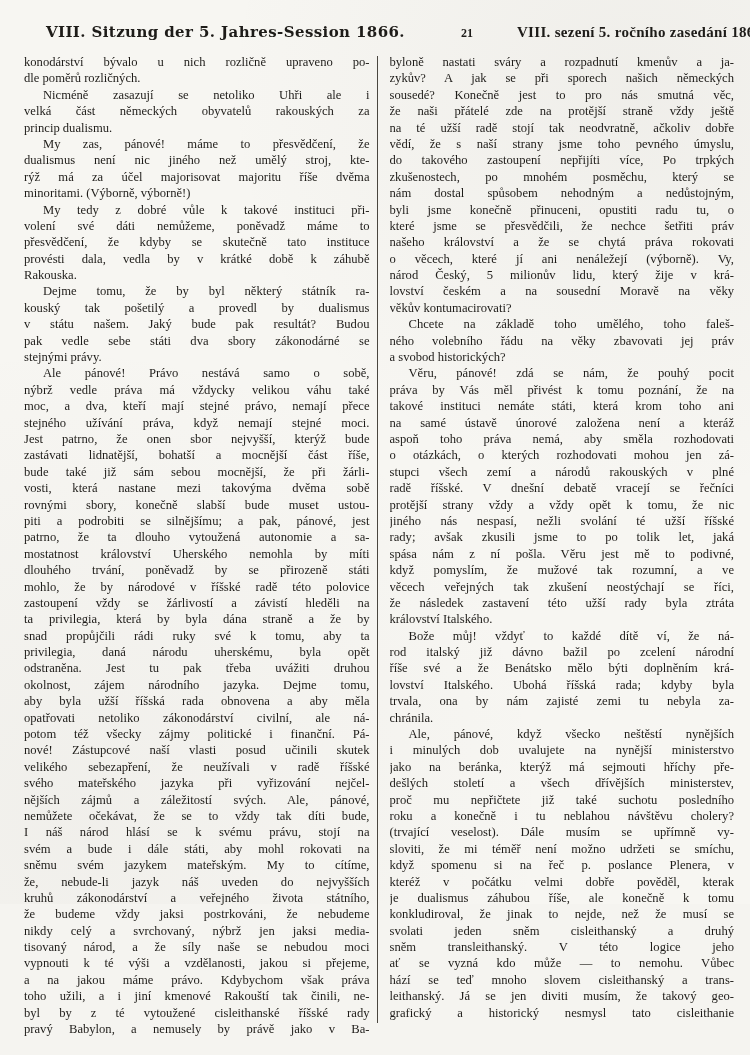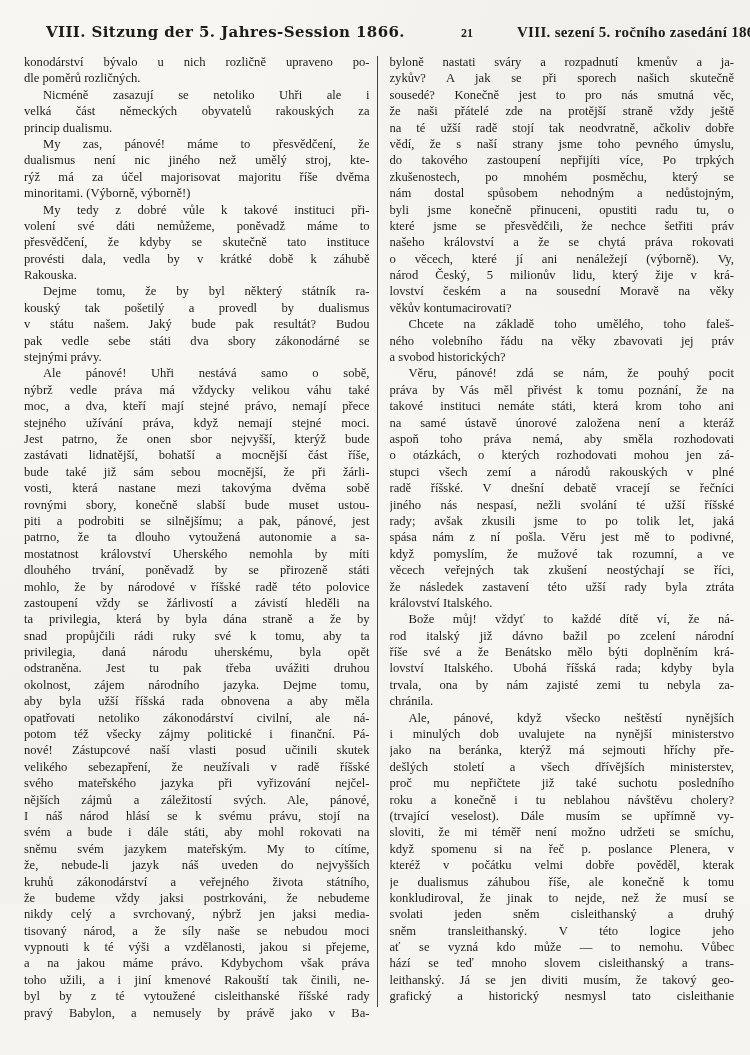--- a/index.html
+++ b/index.html
@@ -105,21 +105,21 @@
           <div class="line endline">Rakouska.</div>
         </div>
         <div class="para">
           <div class="line indent">Dejme tomu, že by byl některý státník ra-</div>
           <div class="line">kouský tak pošetilý a provedl by dualismus</div>
           <div class="line">v státu našem. Jaký bude pak resultát? Budou</div>
           <div class="line">pak vedle sebe státi dva sbory zákonodárné se</div>
           <div class="line endline">stejnými právy.</div>
         </div>
         <div class="para">
-          <div class="line indent">Ale pánové! Uhři nestává samo o sobě,</div>
+          <div class="line indent">Ale pánové! Právo nestává samo o sobě,</div>
           <div class="line">nýbrž vedle práva má vždycky velikou váhu také</div>
           <div class="line">moc, a dva, kteří mají stejné právo, nemají přece</div>
           <div class="line">stejného užívání práva, když nemají stejné moci.</div>
           <div class="line">Jest patrno, že onen sbor nejvyšší, kterýž bude</div>
           <div class="line">zastávati lidnatější, bohatší a mocnější část říše,</div>
           <div class="line">bude také již sám sebou mocnější, že při žárli-</div>
           <div class="line">vosti, která nastane mezi takovýma dvěma sobě</div>
           <div class="line">rovnými sbory, konečně slabší bude muset ustou-</div>
           <div class="line">piti a podrobiti se silnějšímu; a pak, pánové, jest</div>
           <div class="line">patrno, že ta dlouho vytoužená autonomie a sa-</div>
@@ -132,40 +132,41 @@
           <div class="line">privilegia, daná národu uherskému, byla opět</div>
           <div class="line">odstraněna. Jest tu pak třeba uvážiti druhou</div>
           <div class="line">okolnost, zájem národního jazyka. Dejme tomu,</div>
           <div class="line">aby byla užší říšská rada obnovena a aby měla</div>
           <div class="line">opatřovati netoliko zákonodárství civilní, ale ná-</div>
           <div class="line">potom též všecky zájmy politické i finanční. Pá-</div>
           <div class="line">nové! Zástupcové naší vlasti posud učinili skutek</div>
           <div class="line">velikého sebezapření, že neužívali v radě říšské</div>
           <div class="line">svého mateřského jazyka při vyřizování nejčel-</div>
           <div class="line">nějších zájmů a záležitostí svých. Ale, pánové,</div>
+          <div class="line">nemůžete očekávat, že se to vždy tak díti bude,</div>
           <div class="line">I náš národ hlásí se k svému právu, stojí na</div>
           <div class="line">svém a bude i dále státi, aby mohl rokovati na</div>
           <div class="line">sněmu svém jazykem mateřským. My to cítíme,</div>
           <div class="line">že, nebude-li jazyk náš uveden do nejvyšších</div>
           <div class="line">kruhů zákonodárství a veřejného života státního,</div>
           <div class="line">že budeme vždy jaksi postrkováni, že nebudeme</div>
           <div class="line">nikdy celý a svrchovaný, nýbrž jen jaksi media-</div>
           <div class="line">tisovaný národ, a že síly naše se nebudou moci</div>
           <div class="line">vypnouti k té výši a vzdělanosti, jakou si přejeme,</div>
           <div class="line">a na jakou máme právo. Kdybychom však práva</div>
           <div class="line">toho užili, a i jiní kmenové Rakouští tak činili, ne-</div>
           <div class="line">byl by z té vytoužené cisleithanské říšské rady</div>
           <div class="line">pravý Babylon, a nemusely by právě jako v Ba-</div>
         </div>
       </div>
     <div class="divider" style="background: rgb(74, 70, 63);"></div>
     <div class="col right">
         <div class="para">
           <div class="line">byloně nastati sváry a rozpadnutí kmenův a ja-</div>
-          <div class="line">zykův? A jak se při sporech našich skutečně</div>
+          <div class="line">zykův? A jak se při sporech našich německých</div>
           <div class="line">sousedé? Konečně jest to pro nás smutná věc,</div>
           <div class="line">že naši přátelé zde na protější straně vždy ještě</div>
           <div class="line">na té užší radě stojí tak neodvratně, ačkoliv dobře</div>
           <div class="line">vědí, že s naší strany jsme toho pevného úmyslu,</div>
           <div class="line">do takového zastoupení nepřijíti více, Po trpkých</div>
           <div class="line">zkušenostech, po mnohém posměchu, který se</div>
           <div class="line">nám dostal spůsobem nehodným a nedůstojným,</div>
           <div class="line">byli jsme konečně přinuceni, opustiti radu tu, o</div>
           <div class="line">které jsme se přesvědčili, že nechce šetřiti práv</div>
           <div class="line">našeho království a že se chytá práva rokovati</div>
@@ -181,20 +182,21 @@
         </div>
         <div class="para">
           <div class="line indent">Věru, pánové! zdá se nám, že pouhý pocit</div>
           <div class="line">práva by Vás měl přivést k tomu poznání, že na</div>
           <div class="line">takové instituci nemáte státi, která krom toho ani</div>
           <div class="line">na samé ústavě únorové založena není a kteráž</div>
           <div class="line">aspoň toho práva nemá, aby směla rozhodovati</div>
           <div class="line">o otázkách, o kterých rozhodovati mohou jen zá-</div>
           <div class="line">stupci všech zemí a národů rakouských v plné</div>
           <div class="line">radě říšské. V dnešní debatě vracejí se řečníci</div>
+          <div class="line">protější strany vždy a vždy opět k tomu, že nic</div>
           <div class="line">jiného nás nespasí, nežli svolání té užší říšské</div>
           <div class="line">rady; avšak zkusili jsme to po tolik let, jaká</div>
           <div class="line">spása nám z ní pošla. Věru jest mě to podivné,</div>
           <div class="line">když pomyslím, že mužové tak rozumní, a ve</div>
           <div class="line">věcech veřejných tak zkušení neostýchají se říci,</div>
           <div class="line">že následek zastavení této užší rady byla ztráta</div>
           <div class="line endline">království Italského.</div>
         </div>
         <div class="para">
           <div class="line indent">Bože můj! vždyť to každé dítě ví, že ná-</div>

